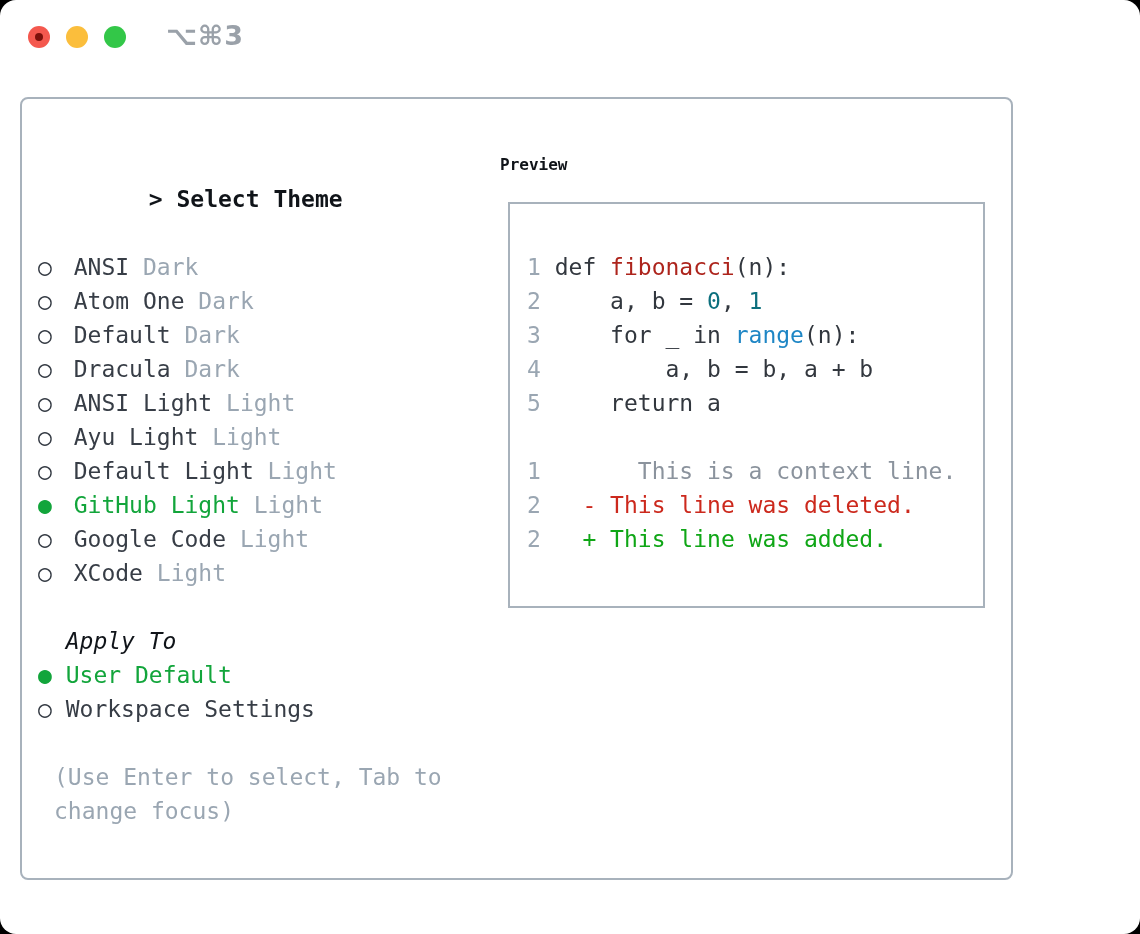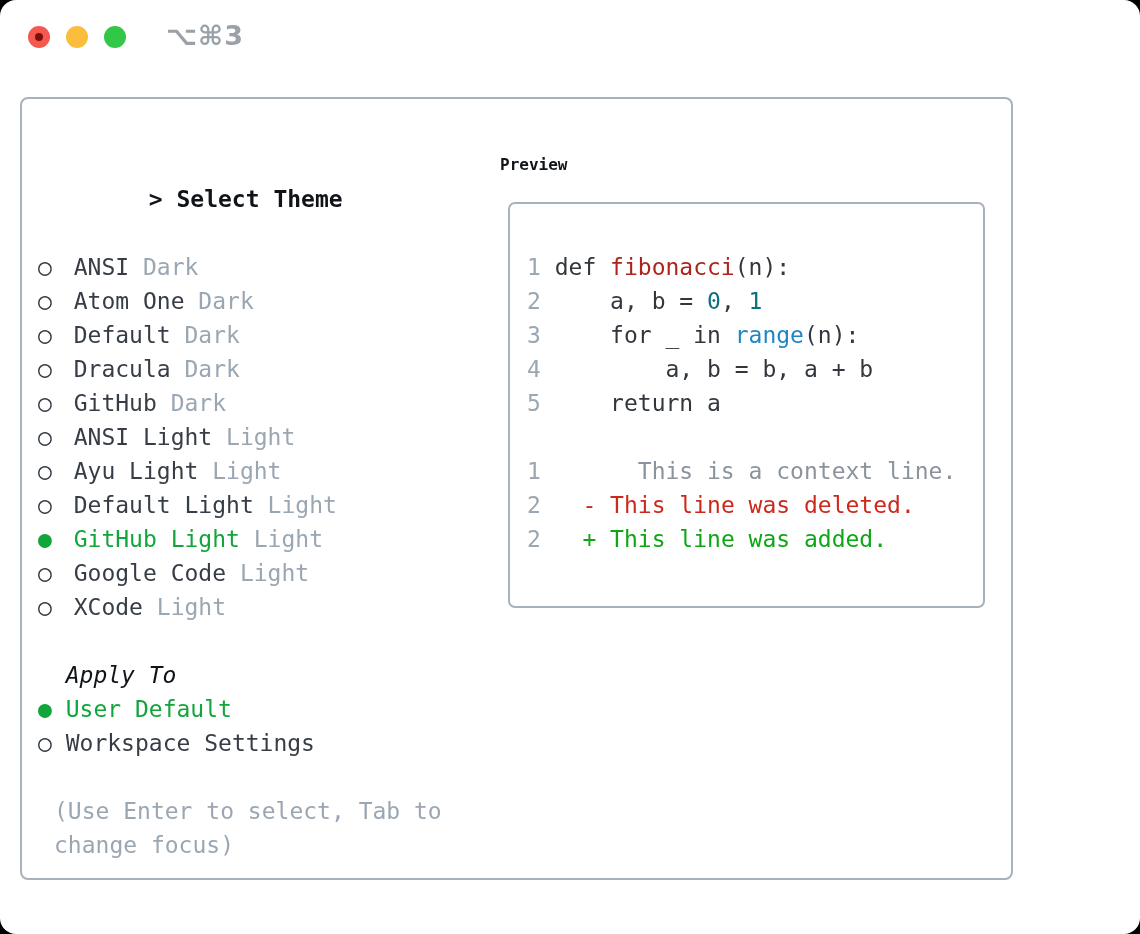--- a/index.html
+++ b/index.html
@@ -37,21 +37,21 @@
   .bullet{color:var(--dark);}
   .name{color:var(--dark);margin-left:8px;}
   .variant{color:var(--gray);}
   .sel .bullet,.sel .name,.sel .optlabel{color:var(--green);}
   .optlabel{color:var(--dark);}
   .help{color:var(--gray);margin-left:16px;}
   
   .preview-title{font-size:16px;line-height:34px;font-weight:bold;color:var(--header);white-space:pre;}
   .pbox{
     margin:20px 0 0 8px;width:477px;height:406px;box-sizing:border-box;
-    border:2px solid var(--border);border-radius:7px;padding:46px 0 0 17px;background:#fff;
+    border:2px solid var(--border);border-radius:0;padding:46px 0 0 17px;background:#fff;
   }
   .pline{white-space:pre;font-size:23px;line-height:34px;min-height:34px;}
   .tok.ln{color:var(--gray);}
   .tok.code{color:var(--code);}
   .tok.func{color:var(--func);}
   .tok.num{color:var(--numv);}
   .tok.builtin{color:var(--builtin);}
   .tok.ctx{color:var(--ctx);}
   .tok.del{color:var(--del);}
   .tok.add{color:var(--add);}
@@ -73,21 +73,20 @@
     <div class="left-col">
       <div class="line">
         <span class="prompt">&gt; </span><span class="hdr">Select Theme</span>
       </div>
 
       <div id="theme-items">
           <div class="line"><span class="bullet">○</span> <span class="name">ANSI</span> <span class="variant">Dark</span></div>
           <div class="line"><span class="bullet">○</span> <span class="name">Atom One</span> <span class="variant">Dark</span></div>
           <div class="line"><span class="bullet">○</span> <span class="name">Default</span> <span class="variant">Dark</span></div>
           <div class="line"><span class="bullet">○</span> <span class="name">Dracula</span> <span class="variant">Dark</span></div>
-          <div class="line"><span class="bullet">○</span> <span class="name">GitHub</span> <span class="variant">Dark</span></div>
           <div class="line"><span class="bullet">○</span> <span class="name">ANSI Light</span> <span class="variant">Light</span></div>
           <div class="line"><span class="bullet">○</span> <span class="name">Ayu Light</span> <span class="variant">Light</span></div>
           <div class="line"><span class="bullet">○</span> <span class="name">Default Light</span> <span class="variant">Light</span></div>
           <div class="line sel"><span class="bullet">●</span> <span class="name">GitHub Light</span> <span class="variant">Light</span></div>
           <div class="line"><span class="bullet">○</span> <span class="name">Google Code</span> <span class="variant">Light</span></div>
           <div class="line"><span class="bullet">○</span> <span class="name">XCode</span> <span class="variant">Light</span></div>
         </div>
 
       <div class="line"></div>
 

